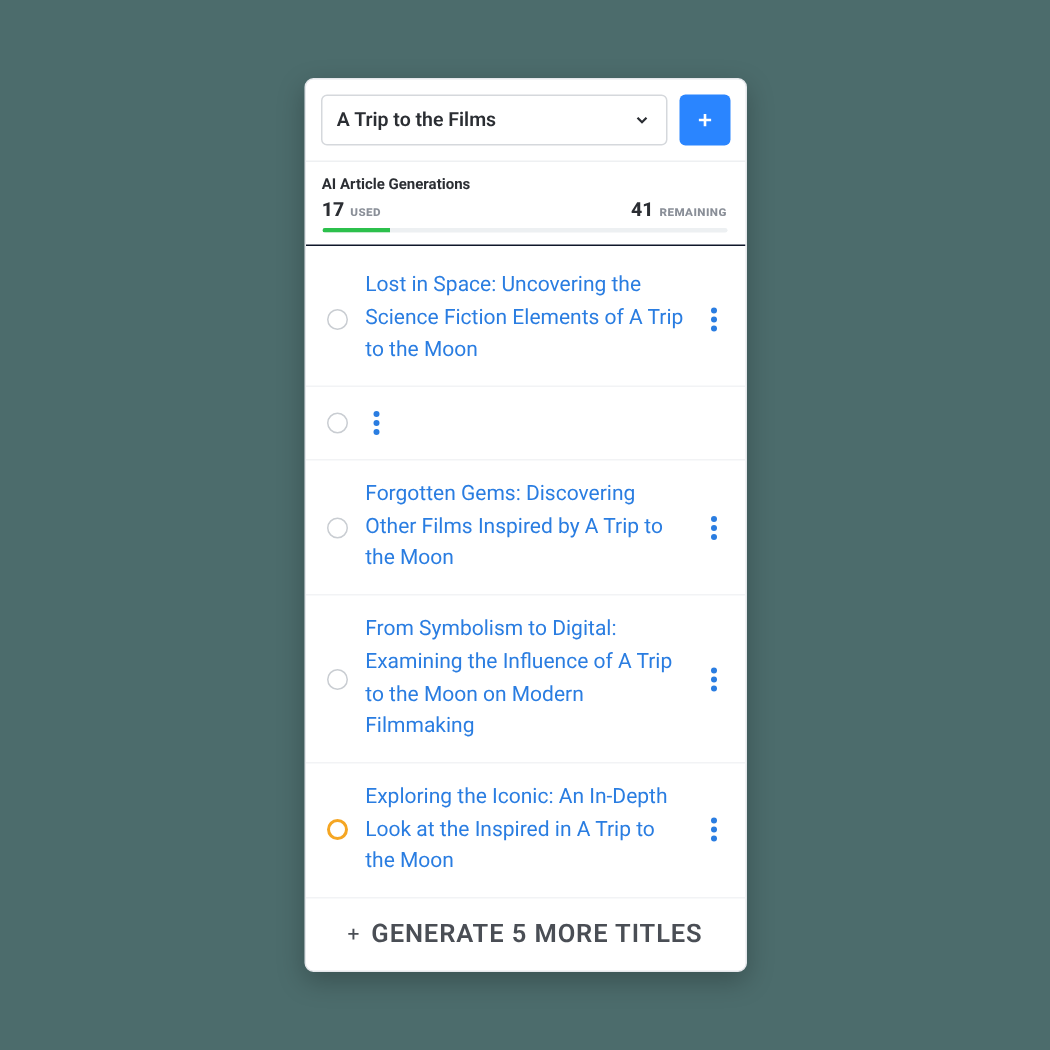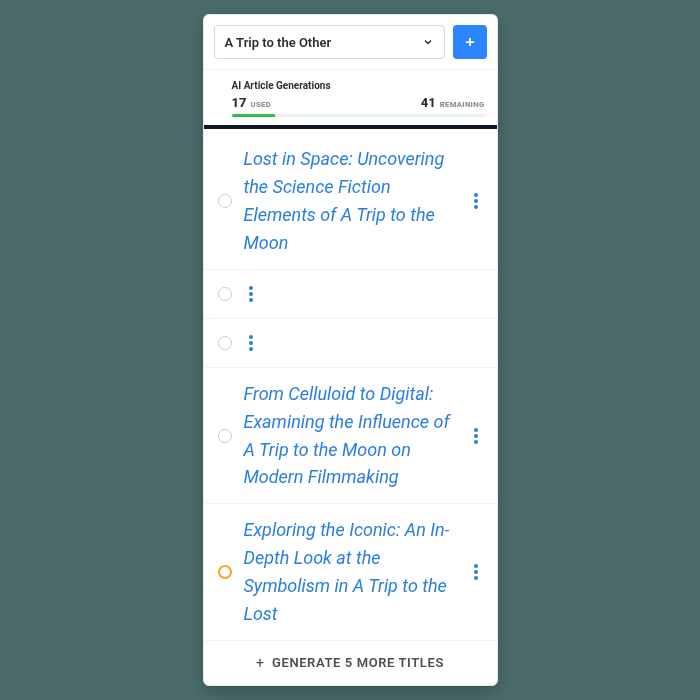--- a/index.html
+++ b/index.html
@@ -44,22 +44,22 @@
       height: 34px;
       background: #2a85ff;
       border-radius: 4px;
       display: flex;
       align-items: center;
       justify-content: center;
       cursor: pointer;
     }
     .addbtn svg { width: 14px; height: 14px; }
     .usage {
-      padding: 10px 12px 8px 28px;
-      border-bottom: 4px solid #0f172a;
+      padding: 10px 12px 8px 11px;
+      border-bottom: 1px solid #0f172a;
     }
     .usage-title {
       font-size: 10px;
       font-weight: 700;
       color: #2b2e33;
       margin-bottom: 4px;
     }
     .usage-row {
       display: flex;
       justify-content: space-between;
@@ -104,25 +104,24 @@
       border: 1.5px solid #c9cdd2;
       flex-shrink: 0;
     }
     .radio.active {
       width: 14px;
       height: 14px;
       border: 2.5px solid #f5a623;
     }
     .title {
       flex: 1;
-      font-size: 18px;
+      font-size: 14px;
       line-height: 1.55;
       color: #2a7de1;
       cursor: pointer;
-      font-style: italic;
     }
     .menu {
       width: 14px;
       flex-shrink: 0;
       display: flex;
       flex-direction: column;
       align-items: center;
       gap: 2px;
       cursor: pointer;
       padding: 4px 0;
@@ -136,34 +135,34 @@
     .footer {
       display: flex;
       align-items: center;
       justify-content: center;
       gap: 8px;
       padding: 14px 0;
       cursor: pointer;
     }
     .footer-plus { font-size: 14px; color: #4a4e55; font-weight: 400; }
     .footer-label {
-      font-size: 13px;
+      font-size: 17px;
       letter-spacing: 0.6px;
       color: #4a4e55;
       font-weight: 600;
     }
   </style>
 </head>
 <body>
 
 <div class="card">
 
   <div class="topbar">
     <div class="select">
-      <span>A Trip to the Other</span>
+      <span>A Trip to the Films</span>
       <svg class="chev" viewBox="0 0 24 24" fill="none" stroke="#2b2e33" stroke-width="3">
           <polyline points="6 9 12 15 18 9"></polyline>
         </svg>
     </div>
     <div class="addbtn">
       <svg viewBox="0 0 24 24" fill="none" stroke="#fff" stroke-width="3">
           <line x1="12" y1="5" x2="12" y2="19"></line>
           <line x1="5" y1="12" x2="19" y2="12"></line>
         </svg>
     </div>
@@ -199,38 +198,39 @@
       <div class="row">
         <div class="radio"></div>
         <div class="menu">
           <div></div>
           <div></div>
           <div></div>
         </div>
       </div>
       <div class="row">
         <div class="radio"></div>
-        <div class="menu">
-          <div></div>
-          <div></div>
-          <div></div>
-        </div>
-      </div>
-      <div class="row">
-        <div class="radio"></div>
-        <div class="title">From Celluloid to Digital: Examining the Influence of A Trip to the Moon on Modern Filmmaking</div>
+        <div class="title">Forgotten Gems: Discovering Other Films Inspired by A Trip to the Moon</div>
+        <div class="menu">
+          <div></div>
+          <div></div>
+          <div></div>
+        </div>
+      </div>
+      <div class="row">
+        <div class="radio"></div>
+        <div class="title">From Symbolism to Digital: Examining the Influence of A Trip to the Moon on Modern Filmmaking</div>
         <div class="menu">
           <div></div>
           <div></div>
           <div></div>
         </div>
       </div>
       <div class="row">
         <div class="radio active"></div>
-        <div class="title">Exploring the Iconic: An In-Depth Look at the Symbolism in A Trip to the Lost</div>
+        <div class="title">Exploring the Iconic: An In-Depth Look at the Inspired in A Trip to the Moon</div>
         <div class="menu">
           <div></div>
           <div></div>
           <div></div>
         </div>
       </div>
     </div>
 
   <div class="footer">
     <span class="footer-plus">+</span>

